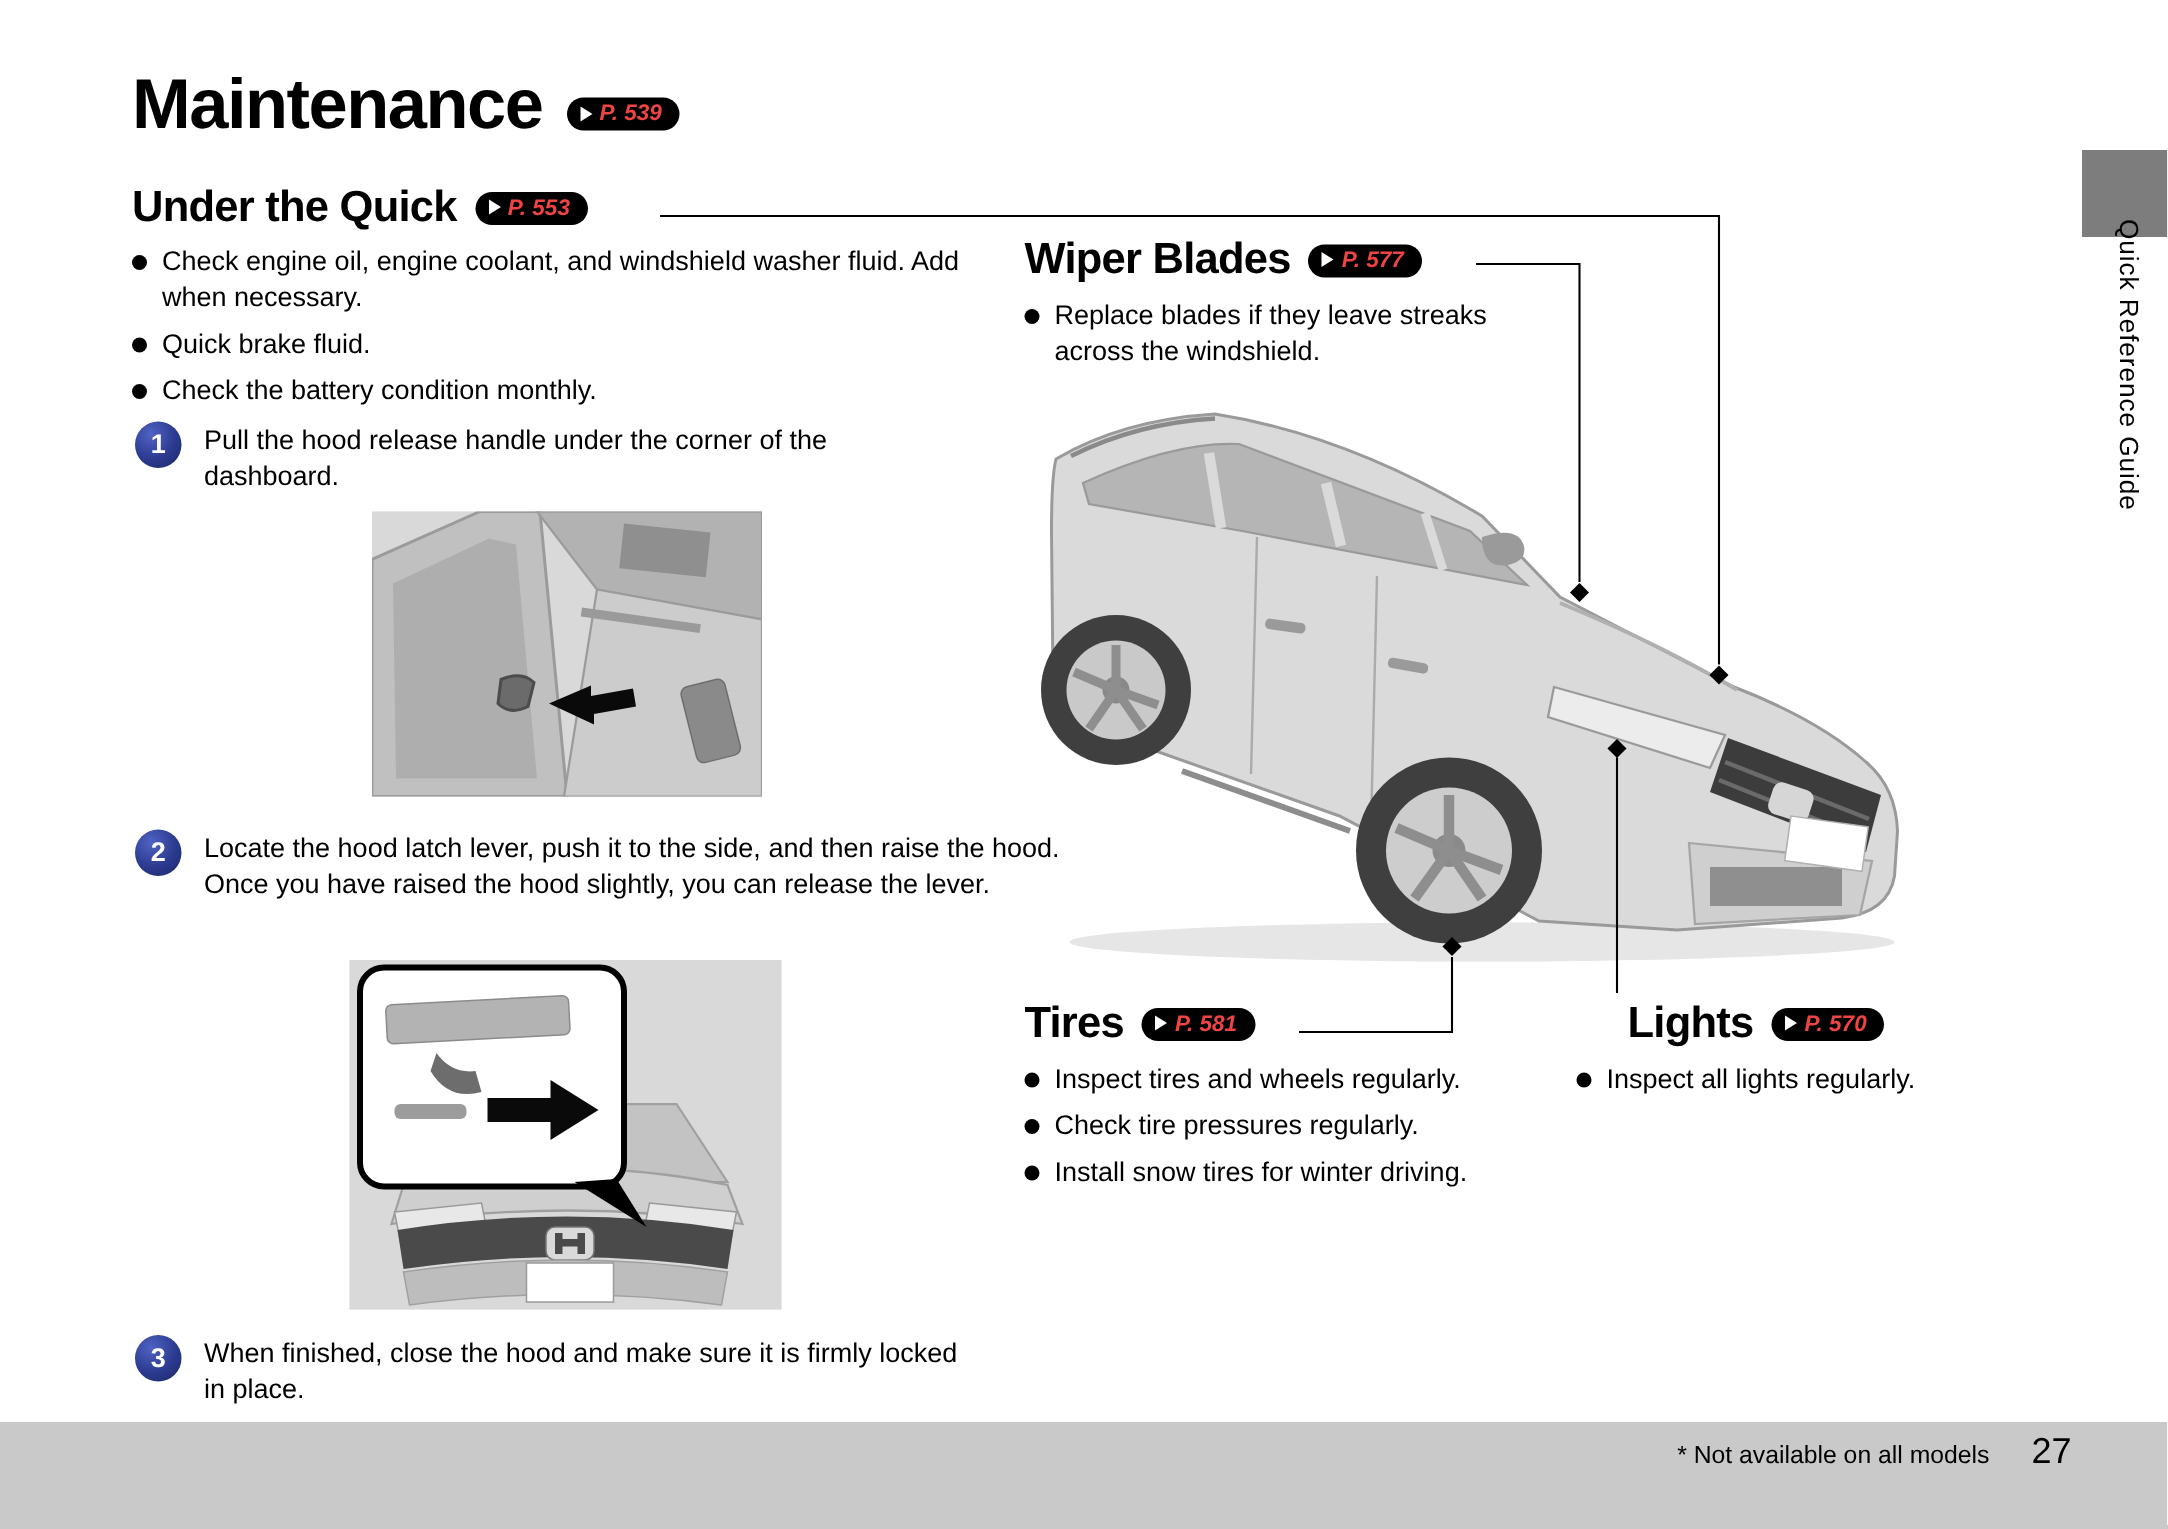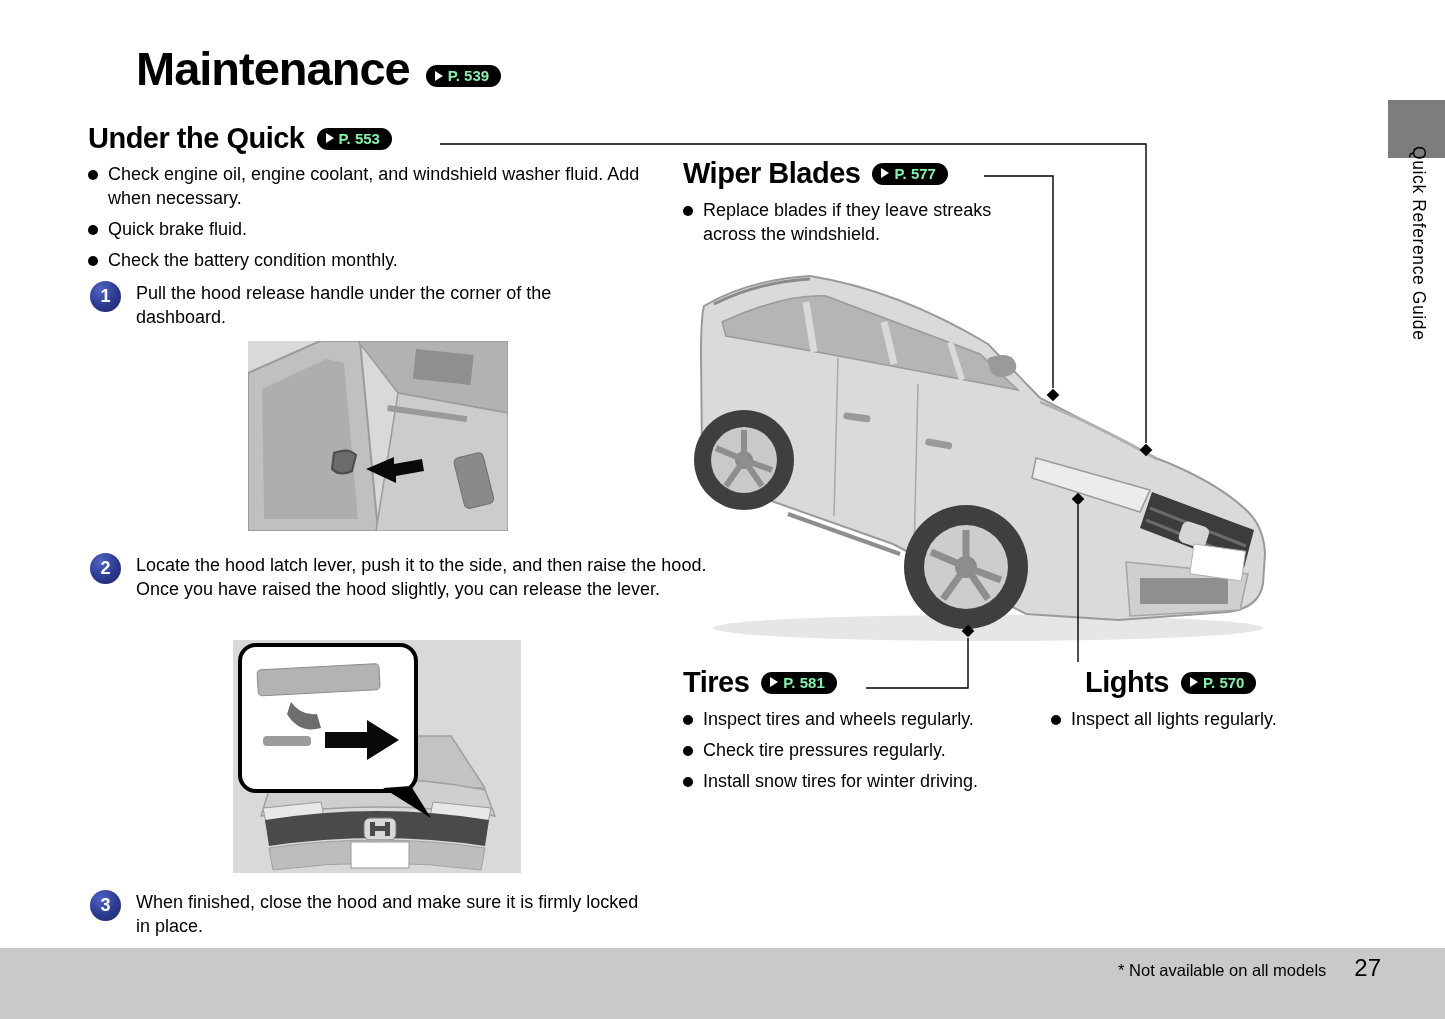--- a/index.html
+++ b/index.html
@@ -2,28 +2,28 @@
 <html><head>
 <meta charset="utf-8">
 <style>
   * { margin:0; padding:0; box-sizing:border-box; }
   html,body { background:#ffffff; }
   body { font-family:"Liberation Sans", sans-serif; color:#000; }
   .page { position:relative; width:1445px; height:1019px; background:#fff; overflow:hidden; }
 
   
   .h1row { position:absolute; left:88px; top:44px; display:flex; align-items:flex-end; gap:16px; }
-  .h1 { font-size:47px; font-weight:bold; letter-spacing:-1px; line-height:1.05;margin-left:48px; }
+  .h1 { font-size:47px; font-weight:bold; letter-spacing:-1px; line-height:1.05; }
   .h2row { display:flex; align-items:center; gap:12px; }
   .h2 { font-size:29px; font-weight:bold; letter-spacing:-0.5px; white-space:nowrap; }
 
   
-  .ref-badge { display:inline-flex; align-items:center; gap:5px; background:#000; color:#86efac;
+  .ref-badge { display:inline-flex; align-items:center; gap:5px; background:#000; color:#ef4444;
                border-radius:13px; padding:3px 12px 4px 9px; font-size:15px; font-weight:bold;
-               white-space:nowrap; line-height:1; cursor:pointer; }
+               white-space:nowrap; line-height:1; cursor:pointer;font-style:italic; }
   .ref-badge.big { margin-bottom:6px; }
   .ref-arrow { width:0; height:0; border-top:5px solid transparent; border-bottom:5px solid transparent;
                border-left:8px solid #fff; }
 
   
   .bullet { display:flex; gap:10px; font-size:18px; line-height:1.33; margin-bottom:7px; }
   .dot { flex:0 0 auto; width:10px; height:10px; border-radius:50%; background:#000; margin-top:7px; }
 
   
   .step { position:absolute; display:flex; gap:15px; }

